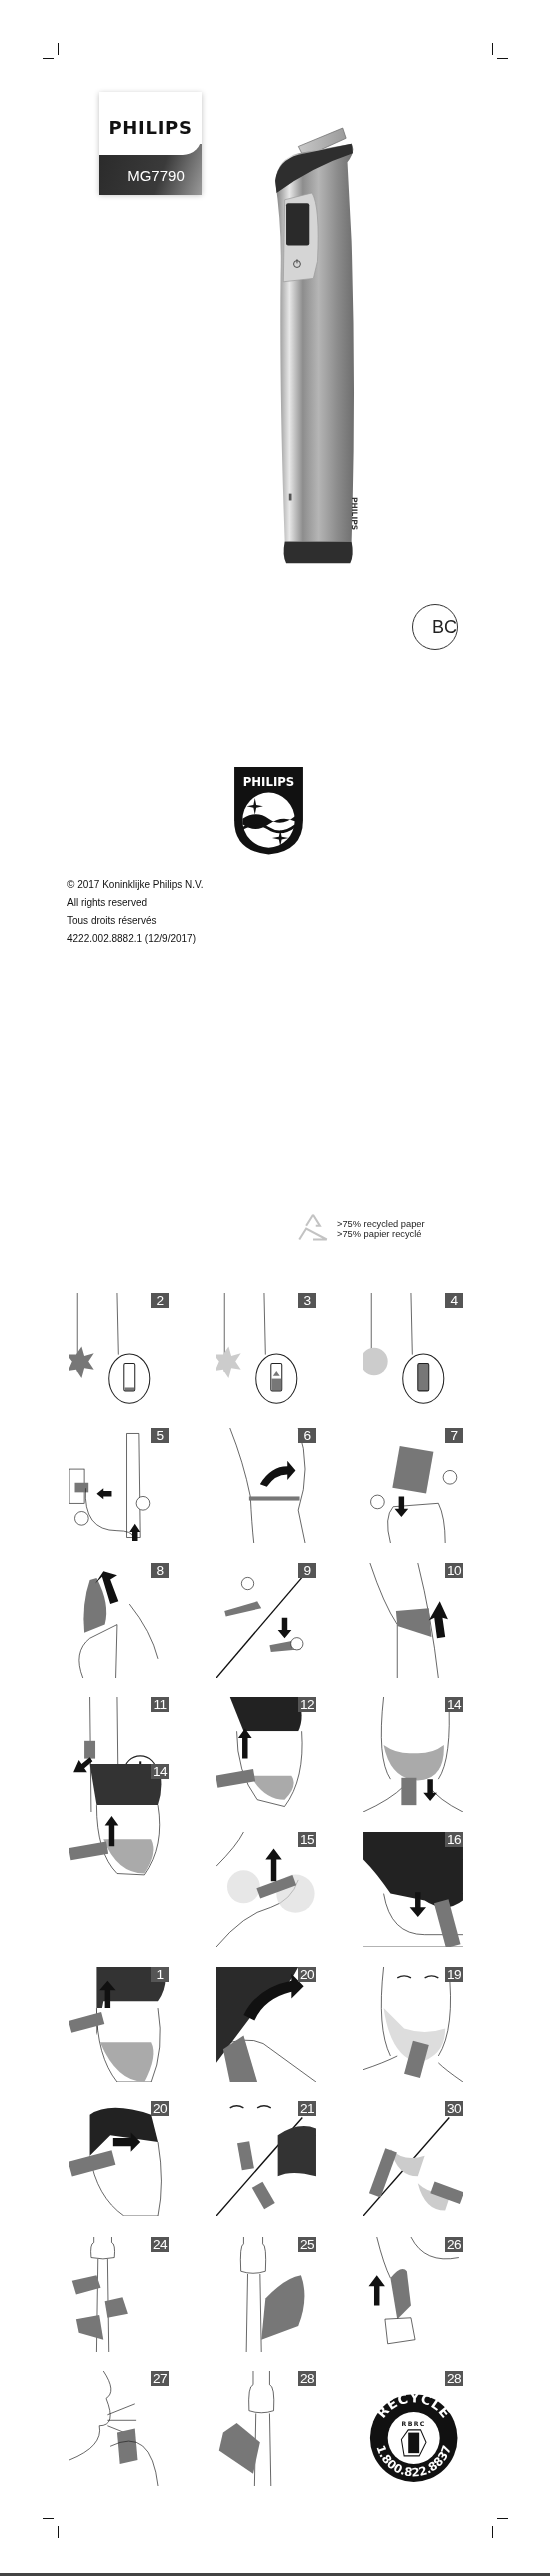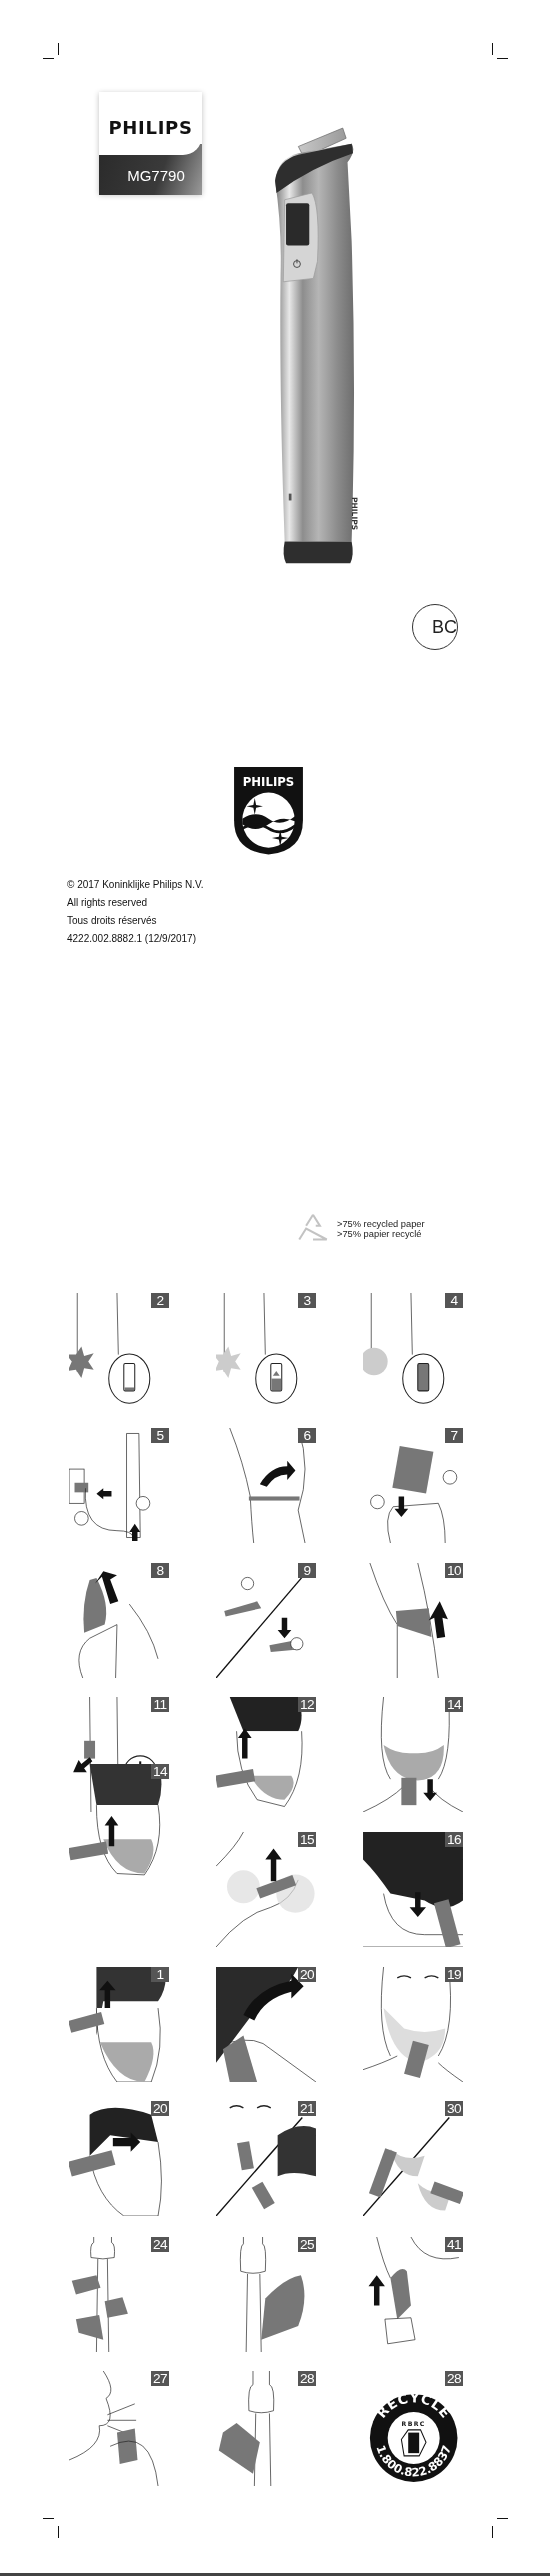--- a/index.html
+++ b/index.html
@@ -339,21 +339,21 @@
     </svg>
   <div class="badge">25</div>
 </div>
 <div class="cell" style="left:363px;top:2237px;">
   <svg width="100" height="115" viewBox="0 0 146 168">
       <path d="M20 0 Q30 40 40 60 M70 0 Q90 40 140 30" fill="none" stroke="#222"></path>
       <path d="M40 60 Q56 40 64 50 L70 100 L50 120 Z" fill="#777"></path>
       <path d="M32 120 L70 118 L76 150 L36 156 Z" fill="#fff" stroke="#222"></path>
       <polygon points="16,100 16,72 8,72 20,56 32,72 24,72 24,100" fill="#111"></polygon>
     </svg>
-  <div class="badge">41</div>
+  <div class="badge">26</div>
 </div>
 
 <div class="cell" style="left:69px;top:2371px;">
   <svg width="100" height="115" viewBox="0 0 146 168">
       <path d="M50 0 Q70 30 54 40 Q70 80 44 80 Q50 110 0 130" fill="none" stroke="#222"></path>
       <line x1="56" y1="64" x2="96" y2="48" stroke="#222"></line>
       <line x1="56" y1="72" x2="98" y2="72" stroke="#222"></line>
       <line x1="56" y1="80" x2="86" y2="92" stroke="#222"></line>
       <path d="M70 90 L96 84 L100 130 L74 136 Z" fill="#777"></path>
       <path d="M60 110 Q120 80 130 168" fill="none" stroke="#222"></path>

